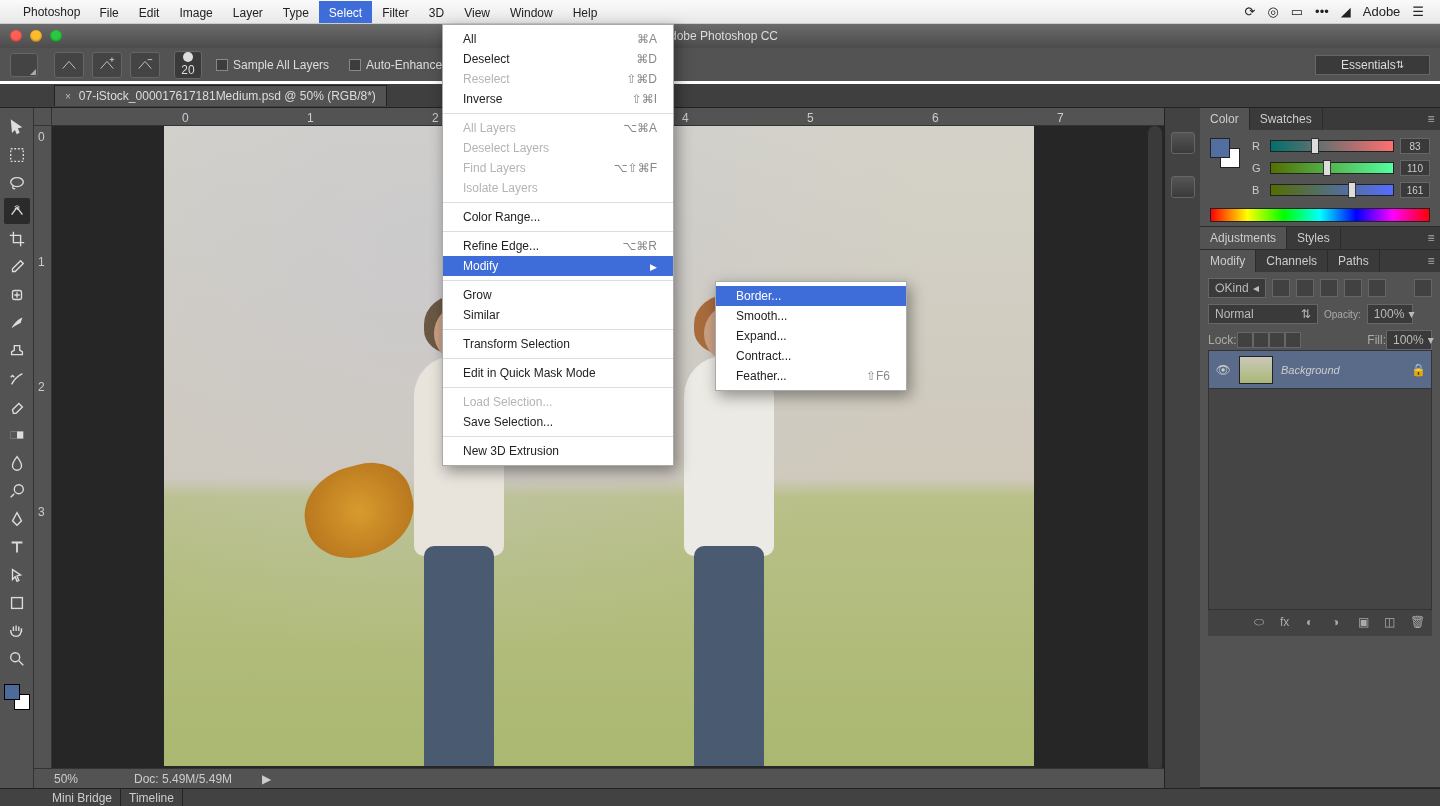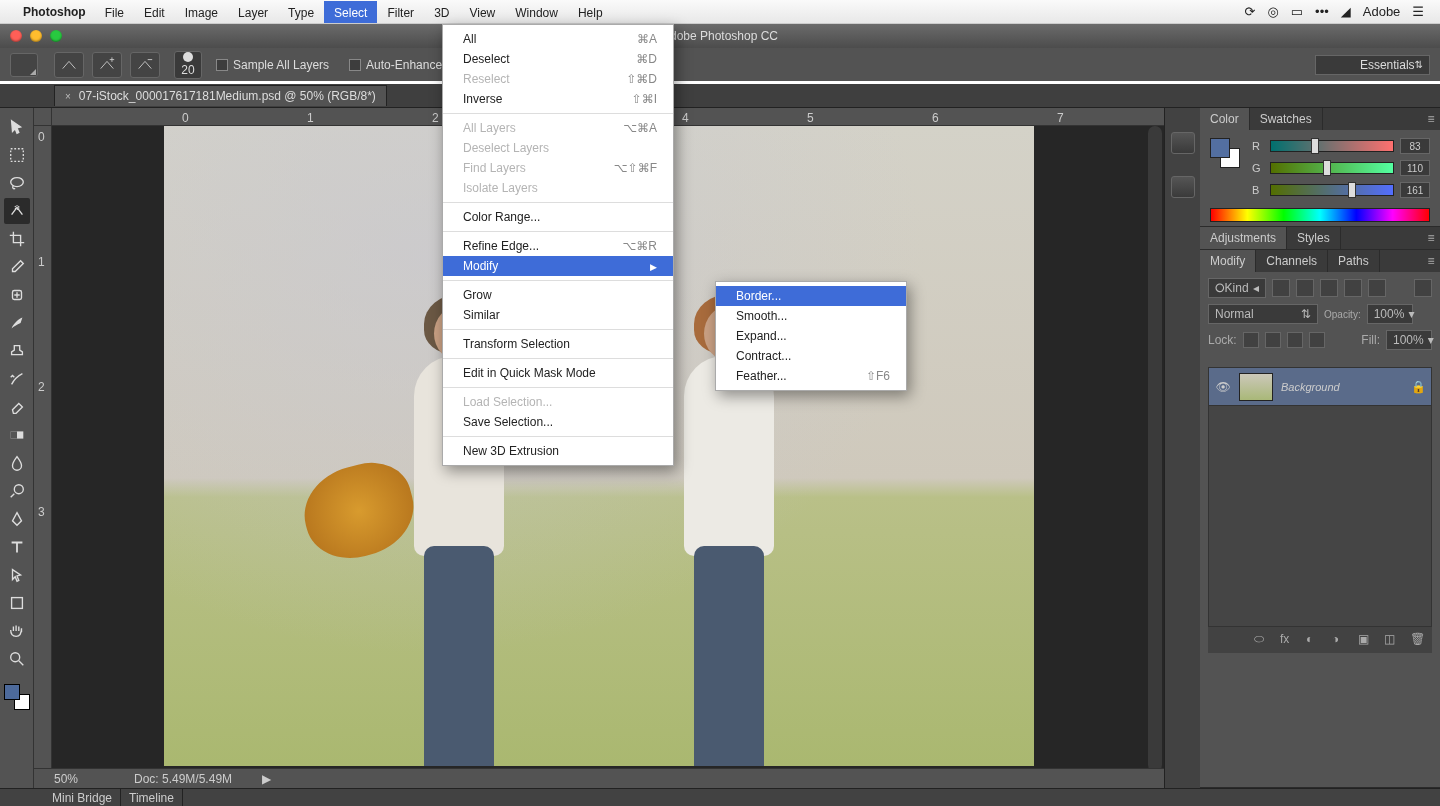--- a/index.html
+++ b/index.html
@@ -1,20 +1,20 @@
 <!DOCTYPE html>
 <html><head>
 <meta charset="utf-8">
 <style>
   * { margin:0; padding:0; box-sizing:border-box; font-family: "Lucida Grande","Helvetica Neue",Arial,sans-serif; font-size:12px; -webkit-font-smoothing:antialiased;}
   body { width:1440px; height:806px; background:#2b2b2b; overflow:hidden; position:relative; color:#ccc;}
 
   
   .mac-menubar { height:24px; background:linear-gradient(#fafafa,#e8e8e8); display:flex; align-items:center; padding:0 10px; color:#222; font-size:14px; border-bottom:1px solid #ccc;}
-  .mac-menubar .app { font-weight:bold; margin:0 9px;}
+  .mac-menubar .app { font-weight:normal; margin:0 9px;}
   .mac-menubar .item { padding:0 10px; line-height:24px; height:22px;}
   .mac-menubar .item.active { background:#3e6cd8; color:#fff;}
   .mac-menubar .spacer { flex:1;}
   .mac-menubar .right-icon { margin:0 6px; font-size:13px;}
   .apple { font-size:16px; margin-right:4px;}
 
   
   .app-title { height:24px; background:linear-gradient(#6b6b6b,#4c4c4c); display:flex; align-items:center; position:relative; color:#ddd; font-size:13px;}
   .traffic { display:flex; gap:8px; margin-left:10px;}
   .dot { width:12px; height:12px; border-radius:50%; box-shadow:inset 0 -1px 2px rgba(0,0,0,.4);}
@@ -25,21 +25,21 @@
   .options-bar { height:36px; background:#535353; display:flex; align-items:center; padding:0 10px; border-bottom:3px solid #ffffff; color:#ddd;}
   .options-bar .tool-icon { width:28px; height:24px; background:#444; border:1px solid #666; border-radius:3px; margin-right:16px; position:relative;}
   .options-bar .tool-icon:after{content:"";position:absolute;right:1px;bottom:1px;border:3px solid transparent;border-right-color:#aaa;border-bottom-color:#aaa;}
   .brush-box { display:flex; align-items:center; gap:8px; margin-right:14px;}
   .brush-btn { width:30px; height:26px; background:#444; border:1px solid #666; border-radius:3px; display:flex; align-items:center; justify-content:center;}
   .brush-btn svg{width:18px;height:18px;}
   .brush-size { width:28px; height:28px; background:#3a3a3a; border:1px solid #666; border-radius:3px; display:flex; flex-direction:column; align-items:center; justify-content:center; font-size:9px;}
   .brush-size .circ { width:10px;height:10px;border-radius:50%;background:#ddd;margin-bottom:1px;}
   .chk { width:12px; height:12px; border:1px solid #888; background:#3d3d3d; display:inline-block; margin-right:5px; vertical-align:middle;}
   .opt-label { margin-right:20px; font-size:12px;}
-  .workspace-switch { margin-left:auto; width:115px; height:20px; background:#3a3a3a; border:1px solid #666; display:flex; align-items:center; padding:0 6px; justify-content:flex-end; font-size:11px;}
+  .workspace-switch { margin-left:auto; width:115px; height:20px; background:#3a3a3a; border:1px solid #666; display:flex; align-items:center; padding:0 6px; justify-content:center; font-size:11px;}
   .workspace-switch .chev{font-size:10px;}
 
   
   .doc-tabs { height:24px; background:#3f3f3f; display:flex; align-items:center; padding-left:54px; border-bottom:1px solid #222; font-size:11px;}
   .doc-tab { background:#535353; padding:3px 10px; border:1px solid #222; border-bottom:none; color:#ddd; display:flex; gap:8px; align-items:center;}
   .doc-tab .x{color:#bbb;font-size:10px;}
 
   
   .main { display:flex; height:calc(806px - 24px - 24px - 36px - 24px - 18px);}
   .tool-col { width:34px; background:#535353; border-right:1px solid #333; display:flex; flex-direction:column; align-items:center; padding-top:6px; gap:2px;}
@@ -115,21 +115,21 @@
 
   .layers-body{padding:6px 8px;}
   .layers-row1{display:flex;align-items:center;gap:6px;margin-bottom:6px;}
   .dd{height:20px;background:#3a3a3a;border:1px solid #666;display:flex;align-items:center;padding:0 6px;font-size:10px;justify-content:space-between;gap:4px;color:#bbb;}
   .dd.kind{width:58px;}
   .filter-ic{width:18px;height:18px;border:1px solid #666;background:#414141;}
   .layers-row2{display:flex;align-items:center;gap:6px;margin-bottom:6px;}
   .dd.blend{width:110px;}
   .opa-lbl{font-size:10px;color:#aaa;}
   .dd.opa{width:46px;}
-  .layers-row3{display:flex;align-items:center;gap:6px;margin-bottom:17px;font-size:10px;color:#aaa;}
+  .layers-row3{display:flex;align-items:center;gap:0;margin-bottom:0;font-size:10px;color:#aaa;}
   .lock-ic{width:16px;height:16px;border:1px solid #666;background:#414141;}
   .layer-list{background:#454545;border:1px solid #333;min-height:260px;}
   .layer-item{display:flex;align-items:center;height:38px;background:#5a6b8a;border-bottom:1px solid #333;padding:0 6px;gap:8px;}
   .eye{width:16px;text-align:center;}
   .thumb{width:34px;height:28px;background:linear-gradient(#ccc8ba,#a9b878);border:1px solid #222;}
   .lname{flex:1;font-style:italic;font-size:11px;}
   .lock-badge{width:14px;height:14px;color:#ccc;}
   .layers-foot{display:flex;justify-content:flex-end;gap:10px;padding:5px 6px;background:#424242;}
   .lf-ic{width:16px;height:16px;color:#aaa;}
 

